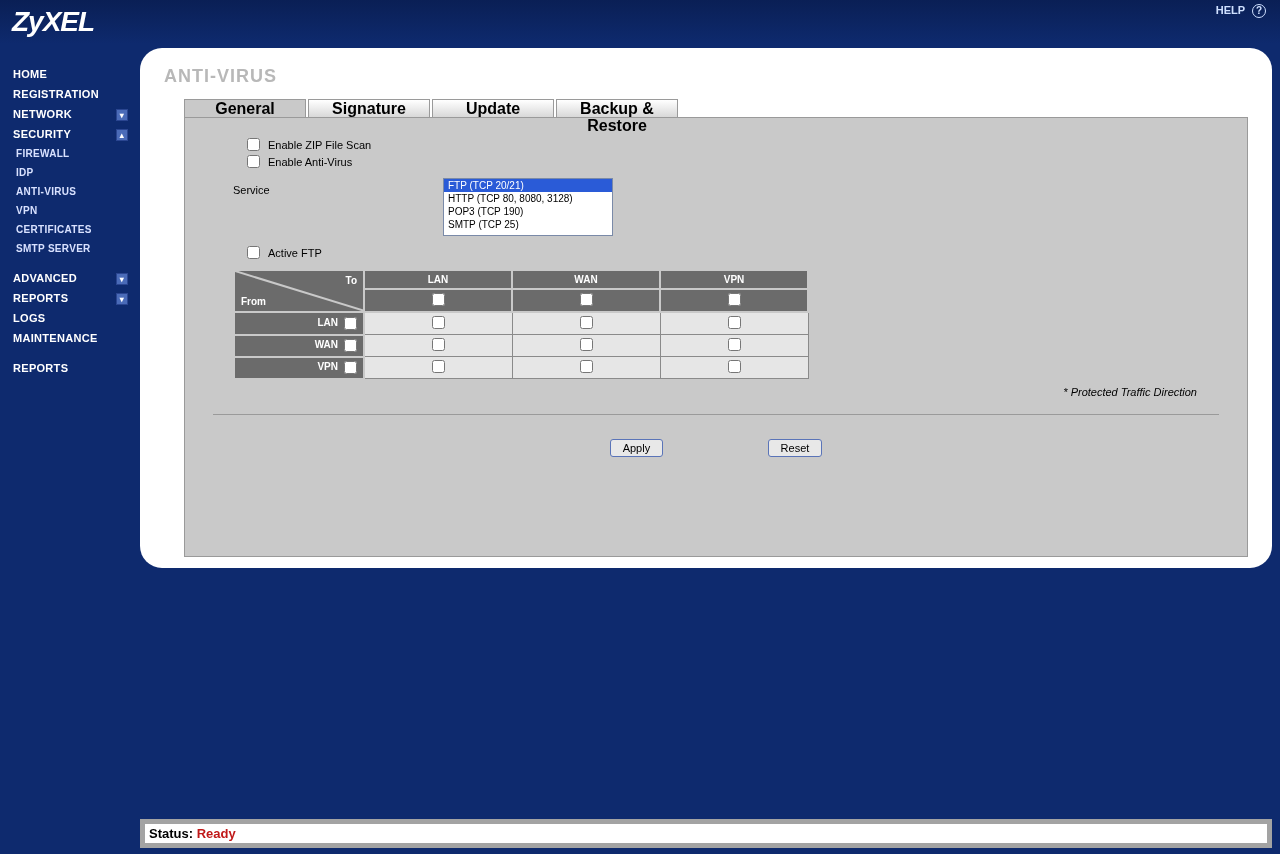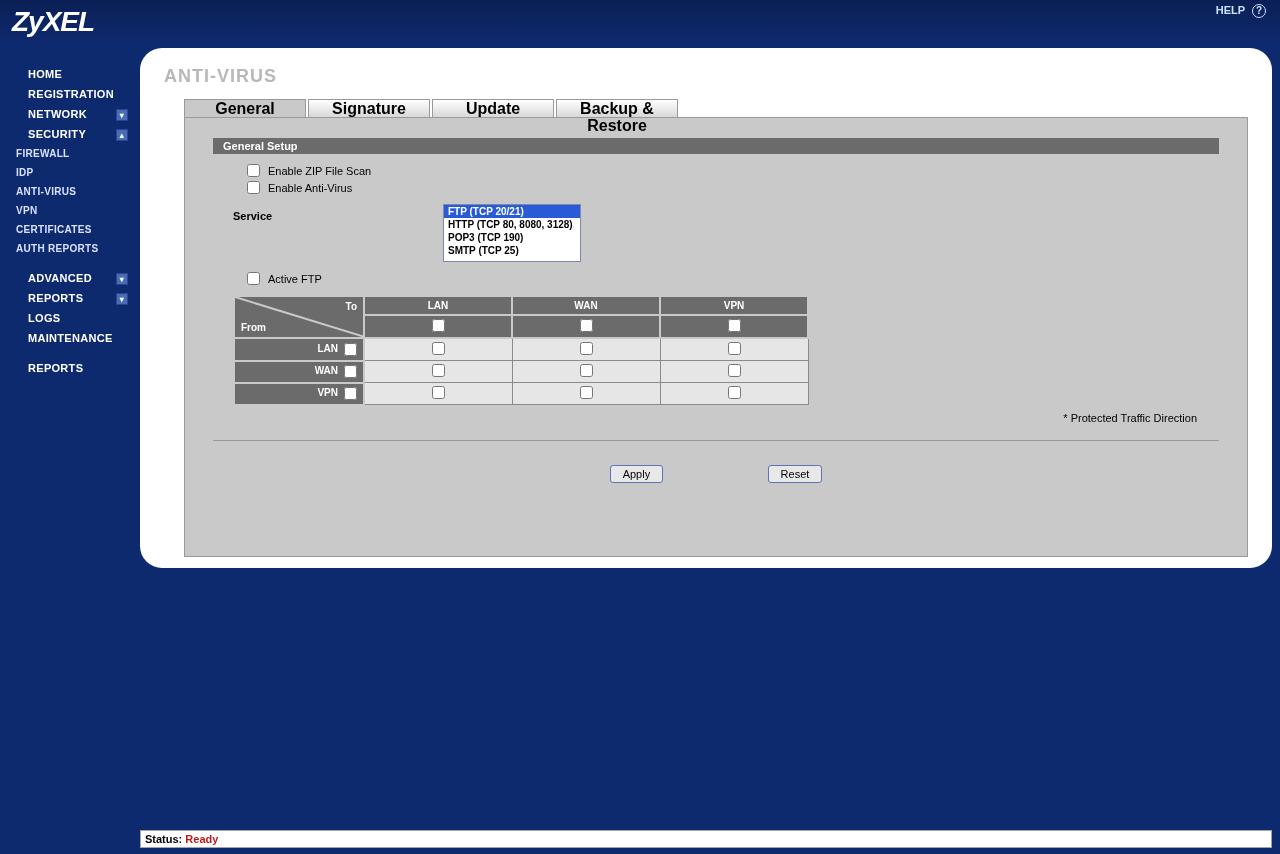--- a/index.html
+++ b/index.html
@@ -51,21 +51,21 @@
   align-items: flex-start;
 }
 .sidebar {
   width: 140px;
   padding-top: 20px;
 }
 .nav-item {
   color: #ffffff;
   font-size: 11px;
   font-weight: bold;
-  padding: 4px 8px 4px 28px;
+  padding: 4px 8px 4px 13px;
   cursor: pointer;
   position: relative;
   letter-spacing: 0.3px;
 }
 .nav-item.sub {
   font-weight: bold;
   font-size: 10px;
   padding-left: 16px;
   color: #d8e1ff;
 }
@@ -140,29 +140,28 @@
   margin: 4px 0 4px 34px;
   font-size: 11px;
   display: flex;
   align-items: center;
 }
 .chk-row input { margin-right: 8px; }
 .field-row {
   display: flex;
   align-items: flex-start;
   margin: 10px 0 10px 20px;
-  font-weight: bold;
 }
 .field-label {
   width: 210px;
   font-size: 11px;
   padding-top: 6px;
 }
 .service-list {
-  width: 138px;
+  width: 170px;
   height: 58px;
   background: #fff;
   border: 1px solid #7a8aa8;
   font-size: 10px;
   overflow: hidden;
 }
 .service-list .opt { padding: 1px 4px; cursor: pointer; }
 .service-list .opt.selected { background: #2a5bd7; color: #fff; }
 
 .zone-table {
@@ -200,20 +199,21 @@
 .zone-table .corner .to { position:absolute; top:4px; right:6px; }
 .zone-table .corner .from { position:absolute; bottom:4px; left:6px; }
 .zone-table .corner svg { position:absolute; top:0; left:0; }
 .zone-table .col-head { width: 148px; }
 .zone-table .head-chk { background:#6b6b6b; height:18px; }
 
 .note {
   font-size: 11px;
   text-align: right;
   margin: 6px 22px 0 0;
+  font-style: italic;
 }
 .hr {
   border: 0;
   border-top: 1px solid #9a9a9a;
   margin: 16px 0;
 }
 .btn-row {
   text-align: center;
 }
 .btn {
@@ -225,22 +225,22 @@
   cursor: pointer;
   margin: 8px 50px;
 }
 
 .status-bar {
   position: absolute;
   left: 140px;
   right: 8px;
   bottom: 6px;
   background: #fff;
-  border: 1px solid #a3a3a3;
-  font-size: 11px;
+  border: 5px solid #a3a3a3;
+  font-size: 13px;
   padding: 2px 4px;
 }
 .status-bar .lbl { font-weight: bold; }
 .status-bar .val { color: #c01818; font-weight: bold; }
 </style>
 </head>
 <body>
 
 <div class="topbar">
   <div class="logo">ZyXEL</div>
@@ -254,21 +254,21 @@
   <div class="sidebar">
     <div class="nav-item">HOME</div>
     <div class="nav-item">REGISTRATION</div>
     <div class="nav-item"><span>NETWORK</span><span class="chev">▾</span></div>
     <div class="nav-item"><span>SECURITY</span><span class="chev">▴</span></div>
     <div class="nav-item sub">FIREWALL</div>
     <div class="nav-item sub">IDP</div>
     <div class="nav-item sub">ANTI-VIRUS</div>
     <div class="nav-item sub">VPN</div>
     <div class="nav-item sub">CERTIFICATES</div>
-    <div class="nav-item sub">AUTH REPORTS</div>
+    <div class="nav-item sub">SMTP SERVER</div>
     <div class="nav-spacer"></div>
     <div class="nav-item"><span>ADVANCED</span><span class="chev">▾</span></div>
     <div class="nav-item"><span>REPORTS</span><span class="chev">▾</span></div>
     <div class="nav-item">LOGS</div>
     <div class="nav-item">MAINTENANCE</div>
     <div class="nav-spacer"></div>
     <div class="nav-item">REPORTS</div>
   </div>
 
   <div class="content-wrap">
@@ -276,21 +276,20 @@
       <div class="page-title">ANTI-VIRUS</div>
 
       <div class="tabs">
         <div class="tab active">General</div>
         <div class="tab">Signature</div>
         <div class="tab">Update</div>
         <div class="tab">Backup &amp; Restore</div>
       </div>
 
       <div class="tab-body">
-        <div class="section-bar">General Setup</div>
         <div class="chk-row">
           <input type="checkbox" style="">
           <span>Enable ZIP File Scan</span>
         </div>
         <div class="chk-row">
           <input type="checkbox" style="">
           <span>Enable Anti-Virus</span>
         </div>
 
 

